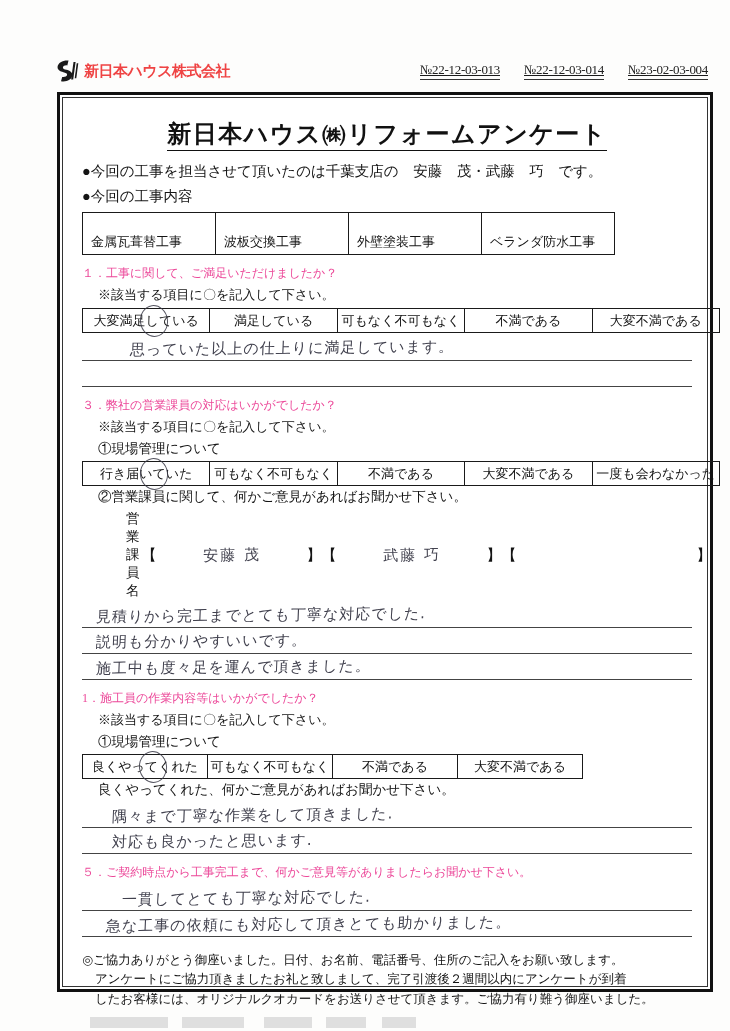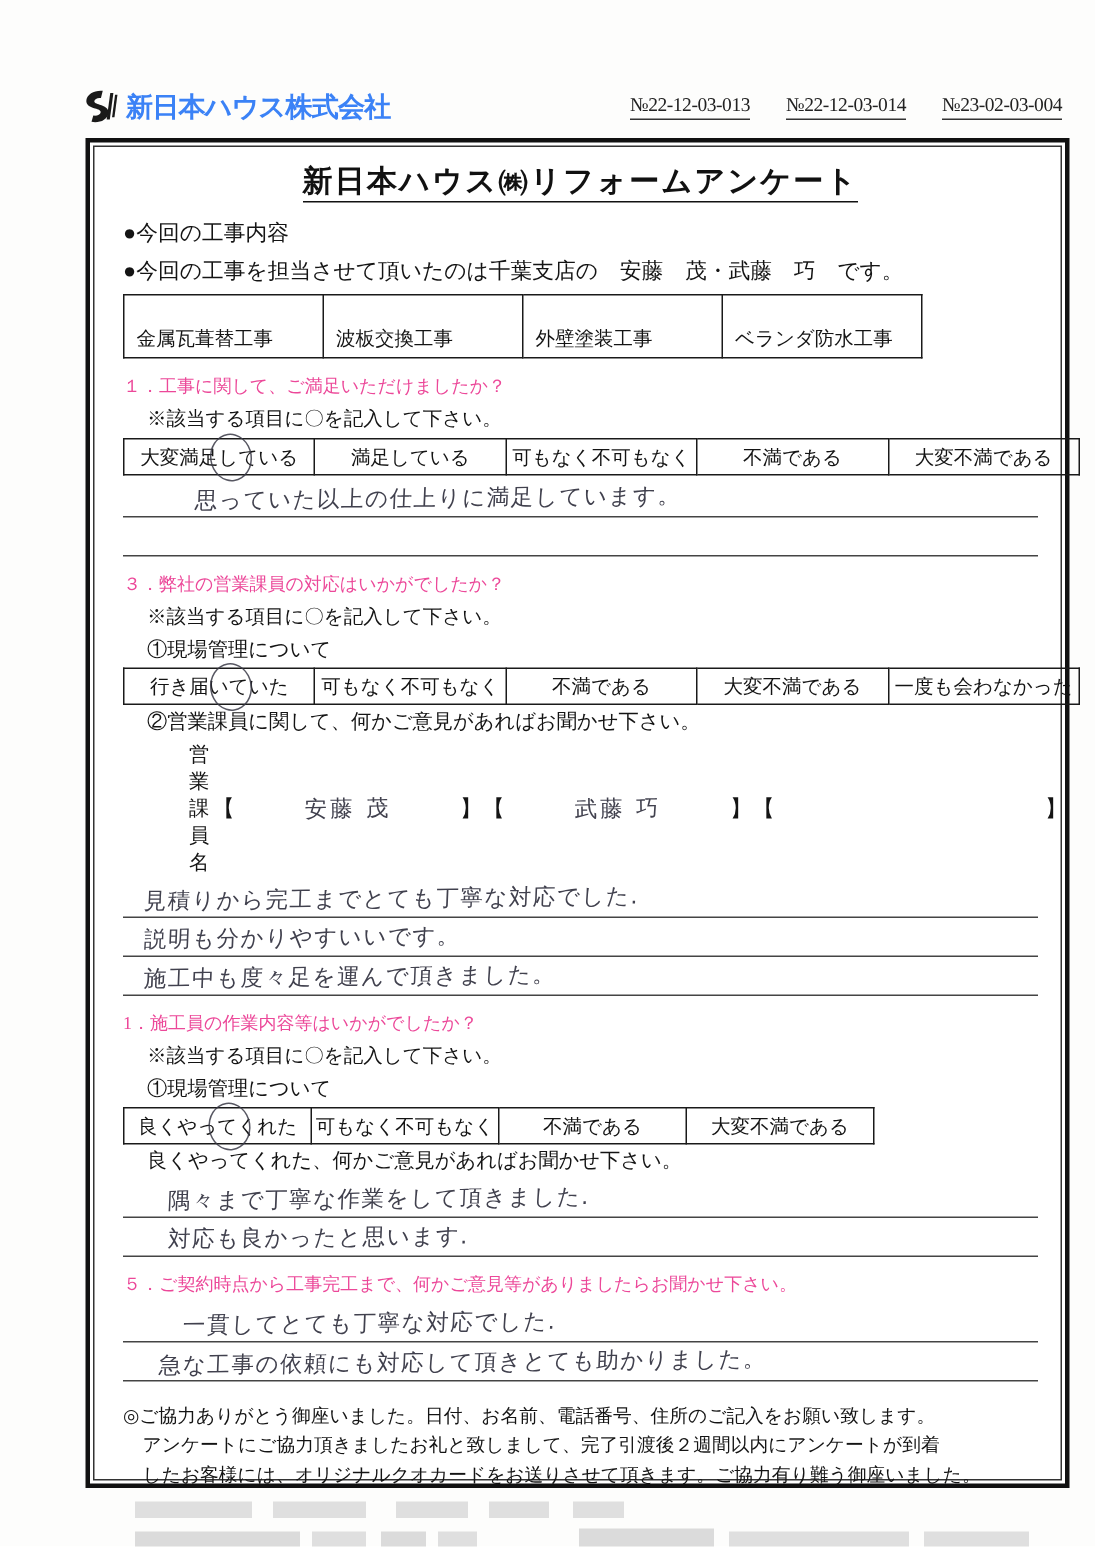--- a/index.html
+++ b/index.html
@@ -33,30 +33,31 @@
   }
   .logo-mark {
     width: 26px;
     height: 26px;
     margin-right: 4px;
     flex: none;
   }
   .company-name {
     font-family: "DejaVu Sans", "Liberation Sans", sans-serif;
     font-weight: bold;
-    font-size: 18px;
+    font-size: 15px;
     letter-spacing: -0.5px;
-    color: #3b82f6;
+    color: #ef4444;
     white-space: nowrap;
   }
   .doc-numbers {
     margin-left: auto;
     display: flex;
     gap: 24px;
     padding-right: 6px;
+    text-decoration: underline;
   }
   .doc-no {
     font-family: "Liberation Serif", serif;
     font-size: 13px;
     letter-spacing: -0.3px;
     border-bottom: 1px solid #333;
     padding-bottom: 1px;
     color: #222;
     white-space: nowrap;
   }
@@ -82,23 +83,23 @@
     position: absolute;
     left: 0; top: 0; right: 0; bottom: 0;
     padding: 12px 16px 0 20px;
     box-sizing: border-box;
   }
 
   .form-title {
     text-align: center;
     font-family: "DejaVu Sans", "Liberation Sans", sans-serif;
     font-weight: bold;
-    font-size: 20px;
+    font-size: 24px;
     letter-spacing: 1.5px;
-    margin: 0 0 12px 0;
+    margin: 11px 0 12px 0;
     color: #111;
   }
   .form-title span {
     border-bottom: 1.5px solid #111;
     padding-bottom: 2px;
   }
 
   .bullet-line {
     font-size: 14.5px;
     letter-spacing: 0px;
@@ -251,23 +252,23 @@
   </div>
 
   <div class="frame">
     <div class="frame-inner"></div>
     <div class="content">
 
       <div class="form-title">
         <span>新日本ハウス㈱リフォームアンケート</span>
       </div>
 
+      <div class="bullet-line">●今回の工事を担当させて頂いたのは千葉支店の　安藤　茂・武藤　巧　です。</div>
+
       <div class="bullet-line">●今回の工事内容</div>
-
-      <div class="bullet-line">●今回の工事を担当させて頂いたのは千葉支店の　安藤　茂・武藤　巧　です。</div>
 
       <table class="opt-table work-table">
         <tbody>
             <tr>
           <td>金属瓦葺替工事</td>
           <td>波板交換工事</td>
           <td>外壁塗装工事</td>
           <td>ベランダ防水工事</td>
         </tr>
       </tbody>

